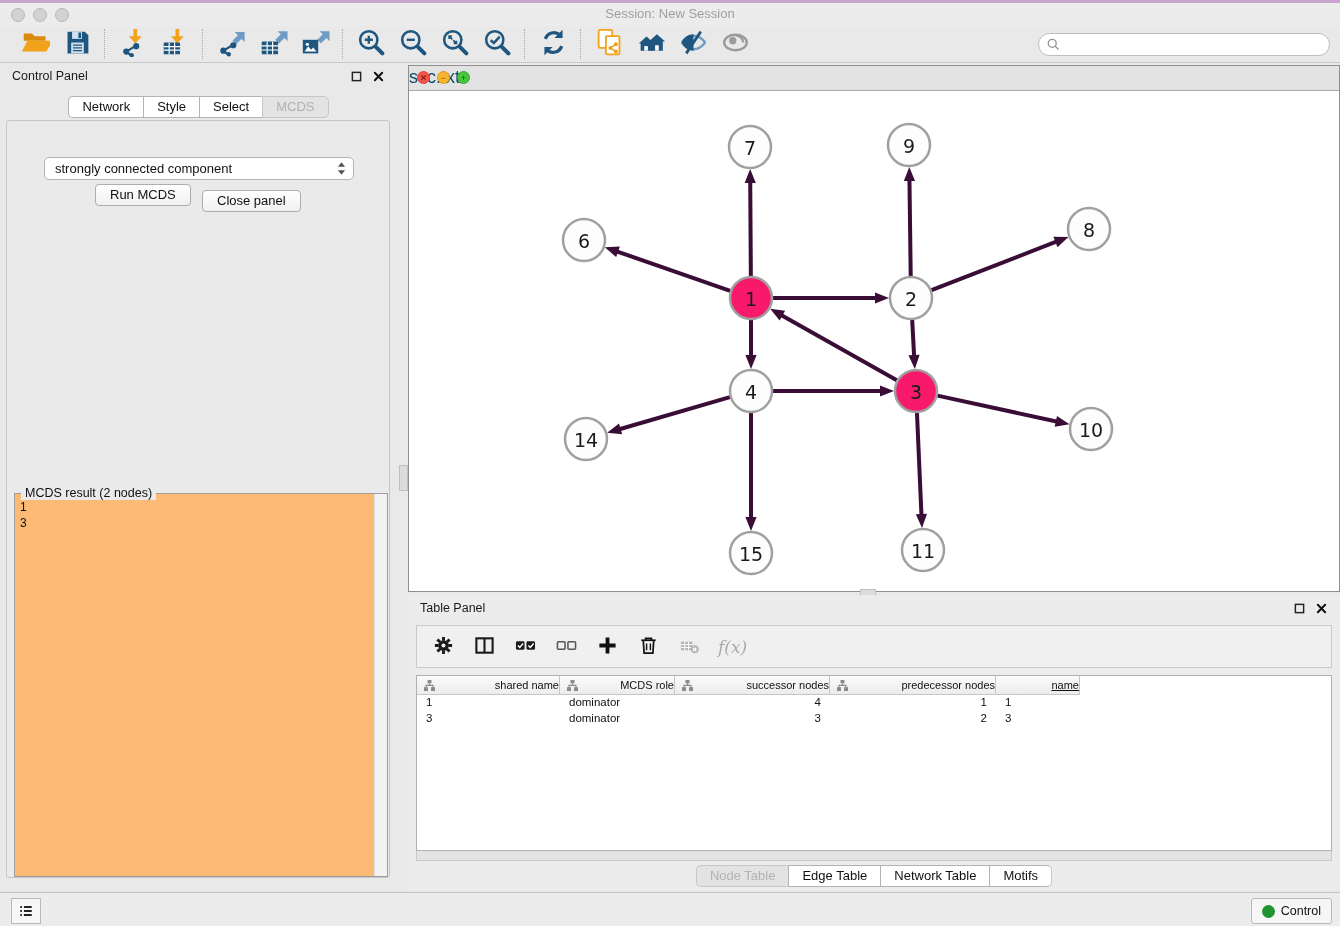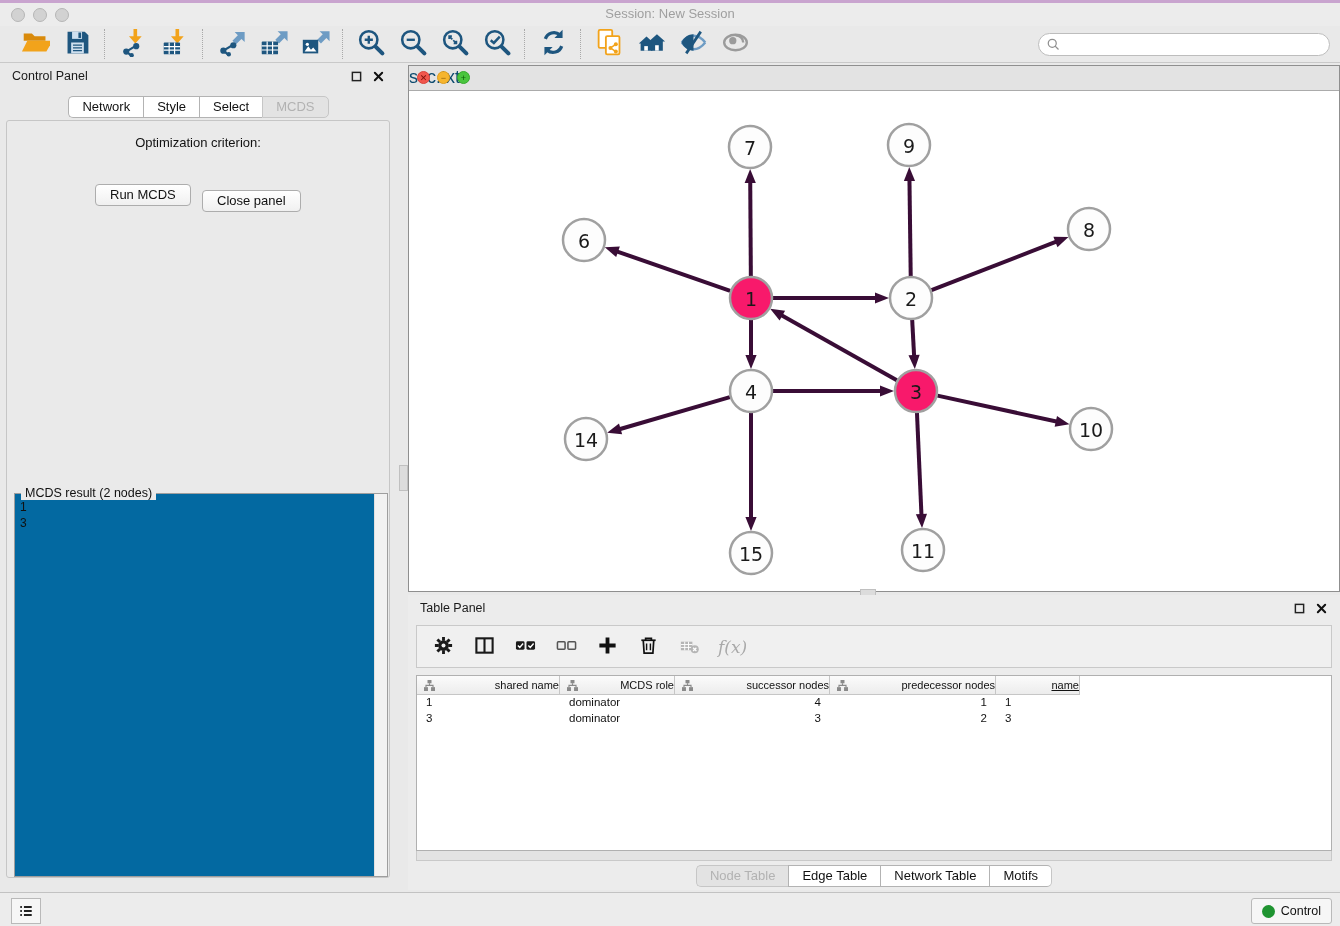--- a/index.html
+++ b/index.html
@@ -37,21 +37,21 @@
   .tabbtn:last-child{border-radius:0 5px 5px 0;border-right:1px solid #c6c6c6;}
   .tabbtn.sel{background:#e3e3e3;color:#b2b2b2;border-color:#c6c6c6;}
   #cp-content{left:6px;top:57px;width:384px;height:758px;background:#eaeaea;border:1px solid #c6c6c6;border-radius:3px;box-sizing:border-box;}
   #opt-label{width:100%;text-align:center;top:14px;font-size:13px;color:#111;}
   #criterion-select{left:37px;top:36px;width:310px;height:23px;background:#fff;border:1px solid #b4b4b4;border-radius:5px;display:flex;align-items:center;font-size:13px;color:#111;padding-left:10px;box-sizing:border-box;}
   #criterion-select .sp{flex:1;}
   #criterion-select svg{width:9px;height:15px;margin-right:7px;}
   .pushbtn{height:22px;background:linear-gradient(#ffffff,#f0f0f0);border:1px solid #adadad;border-radius:4px;font-size:13px;color:#111;padding:0 14px;line-height:20px;}
   #run-btn{left:88px;top:63px;}
   #close-panel-btn{left:195px;top:69px;}
-  #result-box{left:7px;top:372px;width:372px;height:382px;border:1px solid #9e9e9e;background:#0369a1;}
+  #result-box{left:7px;top:372px;width:372px;height:382px;border:1px solid #9e9e9e;background:#fdba74;}
   #result-legend{left:6px;top:-8px;background:#eaeaea;padding:0 4px;font-size:12.5px;color:#111;}
   #result-text{left:1px;top:3px;right:13px;bottom:1px;font-size:12px;color:#111;line-height:16px;padding:2px 4px;white-space:pre;}
   #result-scroll{top:0;right:0;width:12px;height:100%;background:#f2f2f2;border-left:1px solid #e0e0e0;}
   
   #v-splitter{left:397px;top:63px;width:11px;height:829px;background:#e9e9e9;}
   #v-handle{left:399px;top:465px;width:7px;height:24px;background:#dcdcdc;border:1px solid #c0c0c0;}
   
   #net-frame{left:408px;top:65px;width:932px;height:527px;border:1px solid #8f8f8f;background:#fff;box-sizing:border-box;}
   #net-titlebar{left:0;top:0;width:100%;height:24px;background:#e3e3e3;border-bottom:1px solid #ababab;}
   #net-titlebar .lights{position:absolute;left:8px;top:5px;display:flex;gap:7px;}
@@ -267,21 +267,28 @@
         </svg>
       </span>
   </div>
   <div id="cp-tabs">
       <button class="tabbtn">Network</button>
       <button class="tabbtn">Style</button>
       <button class="tabbtn">Select</button>
       <button class="tabbtn sel">MCDS</button>
     </div>
   <div class="abs" id="cp-content">
-    <div class="abs" id="opt-label">Optimization criterion:</div>
+    <div class="abs" id="criterion-select">
+      <span>strongly connected component</span>
+      <span class="sp"></span>
+      <svg viewBox="0 0 10 16">
+          <path d="M5 1l4 5H1z" fill="#555"></path>
+          <path d="M5 15l4-5H1z" fill="#555"></path>
+        </svg>
+    </div>
     <button class="abs pushbtn" id="run-btn">Run MCDS</button>
     <button class="abs pushbtn" id="close-panel-btn">Close panel</button>
     <div class="abs" id="result-box">
       <span class="abs" id="result-legend">MCDS result (2 nodes)</span>
       <div class="abs" id="result-text">1
 3</div>
       <div class="abs" id="result-scroll"></div>
     </div>
   </div>
 </div>

